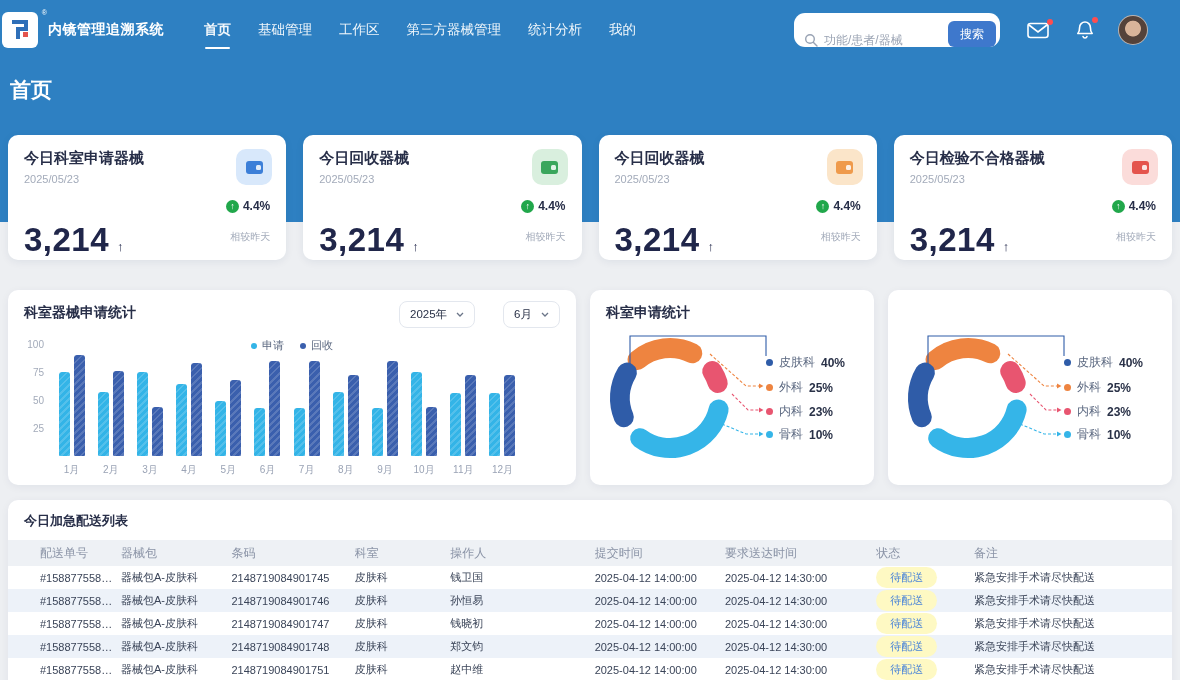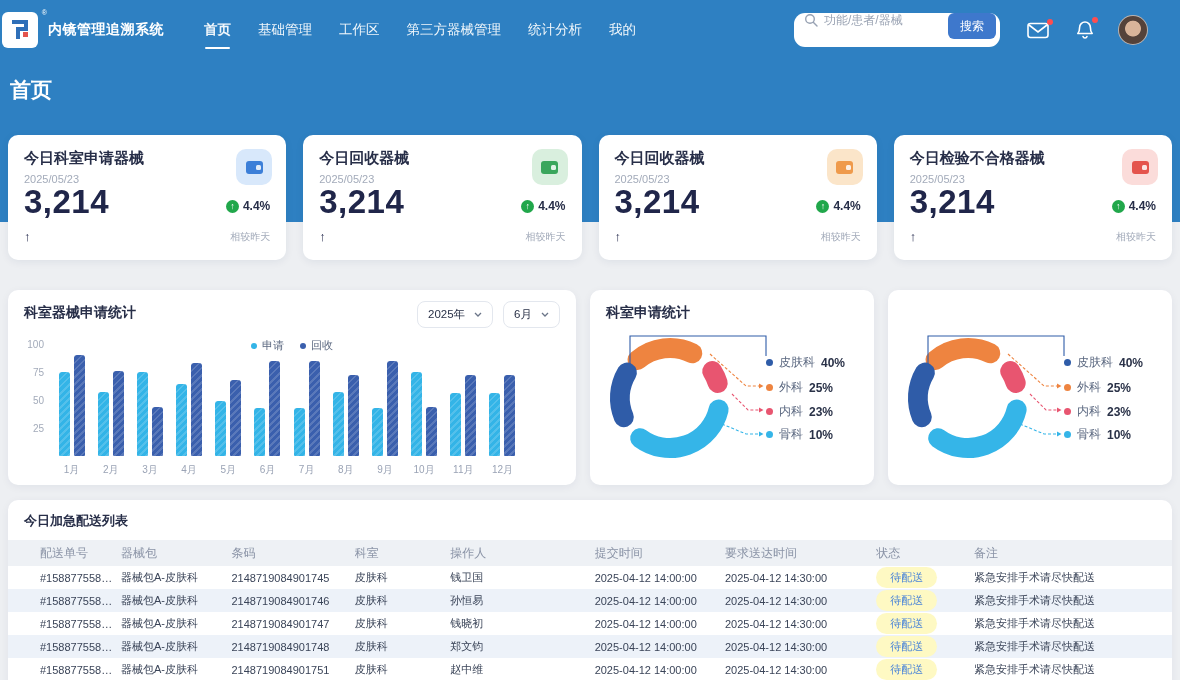--- a/index.html
+++ b/index.html
@@ -13,21 +13,21 @@
   .brand { display:flex; align-items:center; gap:10px; }
   .logo { position:relative; width:36px; height:36px; background:#fff; border-radius:6px; margin-left:2px;
           display:flex; align-items:center; justify-content:center; }
   .logo .reg { position:absolute; top:-3px; right:-9px; color:#fff; font-size:7px; }
   .brand-title { color:#fff; font-size:14px; font-weight:700; letter-spacing:.5px; }
   .nav { display:flex; gap:27px; margin-left:40px; }
   .nav-item { position:relative; color:rgba(255,255,255,.93); font-size:13.5px; cursor:pointer; padding:6px 0; }
   .nav-item.active { font-weight:700; }
   .nav-item.active::after { content:""; position:absolute; left:1px; right:1px; bottom:-4px; height:2px; background:#fff; border-radius:1px; }
   .spacer { flex:1; }
-  .search { display:flex; align-items:flex-start; background:#fff; border-radius:11px; height:34px; width:206px; padding:0 4px 0 10px; gap:6px; }
+  .search { display:flex; align-items:flex-end; background:#fff; border-radius:11px; height:34px; width:206px; padding:0 4px 0 10px; gap:6px; }
   .search input { border:none; outline:none; flex:1; min-width:0; font-size:12px; color:#333; font-family:inherit; }
   .search input::placeholder { color:#9aa3b3; }
   .search-btn { background:#3e78cc; color:#fff; border:none; border-radius:6px; font-size:12px; padding:0 12px; height:26px; cursor:pointer; font-family:inherit; }
   .icon-btn { position:relative; margin-left:27px; cursor:pointer; display:flex; }
   .red-dot { position:absolute; top:-3px; right:-4px; width:6px; height:6px; background:#ff4d4f; border-radius:50%; }
   .avatar { width:30px; height:30px; border-radius:50%; margin-left:24px; cursor:pointer;
             background:radial-gradient(circle at 50% 45%, #d9b49a 0 36%, #54423a 40% 100%); border:1px solid rgba(255,255,255,.6); }
 
   
   .page-title { position:relative; z-index:2; height:75px; padding:16px 0 0 10px; color:#fff; font-size:21px; font-weight:700; }
@@ -35,33 +35,33 @@
   .wrap { position:relative; z-index:2; padding:0 8px; }
 
   
   .stats { display:grid; grid-template-columns:repeat(4,1fr); gap:17px; }
   .stat-card { position:relative; background:#fff; border-radius:10px; height:125px; padding:14px 16px; box-shadow:0 2px 8px rgba(20,40,80,.07); }
   .sc-title { font-size:15px; font-weight:700; color:#272e48; }
   .sc-date { font-size:11px; color:#a3abba; margin-top:5px; }
   .tile { position:absolute; top:14px; right:14px; width:36px; height:36px; border-radius:10px; display:flex; align-items:center; justify-content:center; }
   .wallet { position:relative; width:17px; height:13px; border-radius:3px; }
   .wallet::after { content:""; position:absolute; right:2px; top:4px; width:5px; height:5px; border-radius:1.5px; background:rgba(255,255,255,.85); }
-  .sc-value-row { position:absolute; left:16px; bottom:16px; display:flex; align-items:baseline; gap:8px;flex-direction:column; }
+  .sc-value-row { position:absolute; left:16px; bottom:1px; display:flex; align-items:baseline; gap:8px; }
   .sc-value { font-size:33px; font-weight:700; color:#20264a; letter-spacing:.5px; }
   .sc-arrow { font-size:13px; color:#20264a; }
   .sc-delta { position:absolute; right:16px; bottom:16px; text-align:right; }
   .delta-line { display:flex; align-items:center; justify-content:flex-end; gap:4px; font-size:12px; font-weight:700; color:#272e48; }
   .delta-dot { width:13px; height:13px; border-radius:50%; background:#21a74b; color:#fff; font-size:9px; line-height:13px; text-align:center; }
   .delta-note { font-size:10px; color:#a3abba; margin-top:17px; }
 
   
   .charts { display:grid; grid-template-columns:568px 1fr 1fr; gap:14px; margin-top:30px; }
   .chart-card { position:relative; background:#fff; border-radius:10px; height:195px; padding:14px 16px; box-shadow:0 2px 8px rgba(20,40,80,.06); }
   .cc-title { font-size:14px; font-weight:700; color:#272e48; }
-  .filters { position:absolute; top:11px; right:16px; display:flex; gap:10px; }
+  .filters { position:absolute; top:11px; right:16px; display:flex; gap:28px; }
   .select { display:flex; align-items:center; gap:9px; border:1px solid #e3e7ee; border-radius:8px; padding:5px 10px; font-size:11.5px; color:#2a3248; background:#fff; cursor:pointer; }
 
   .bar-wrap { position:relative; margin-top:14px; height:147px; }
   .legend { position:absolute; top:2px; left:50%; transform:translateX(-50%); display:flex; gap:16px; align-items:center; font-size:11px; color:#5b6880; }
   .lg-dot { width:6px; height:6px; border-radius:50%; display:inline-block; margin-right:5px; }
   .ylabels span { position:absolute; left:0; width:20px; text-align:right; font-size:10px; color:#a3abba; }
   .plot { position:absolute; left:28px; top:8px; width:470px; height:112px; display:flex; }
   .bar-group { flex:1; display:flex; align-items:flex-end; justify-content:center; gap:4px; }
   .bar { width:11px; border-radius:3px 3px 1px 1px;
          background-image:repeating-linear-gradient(135deg, rgba(255,255,255,.16) 0 2px, transparent 2px 5px); }

